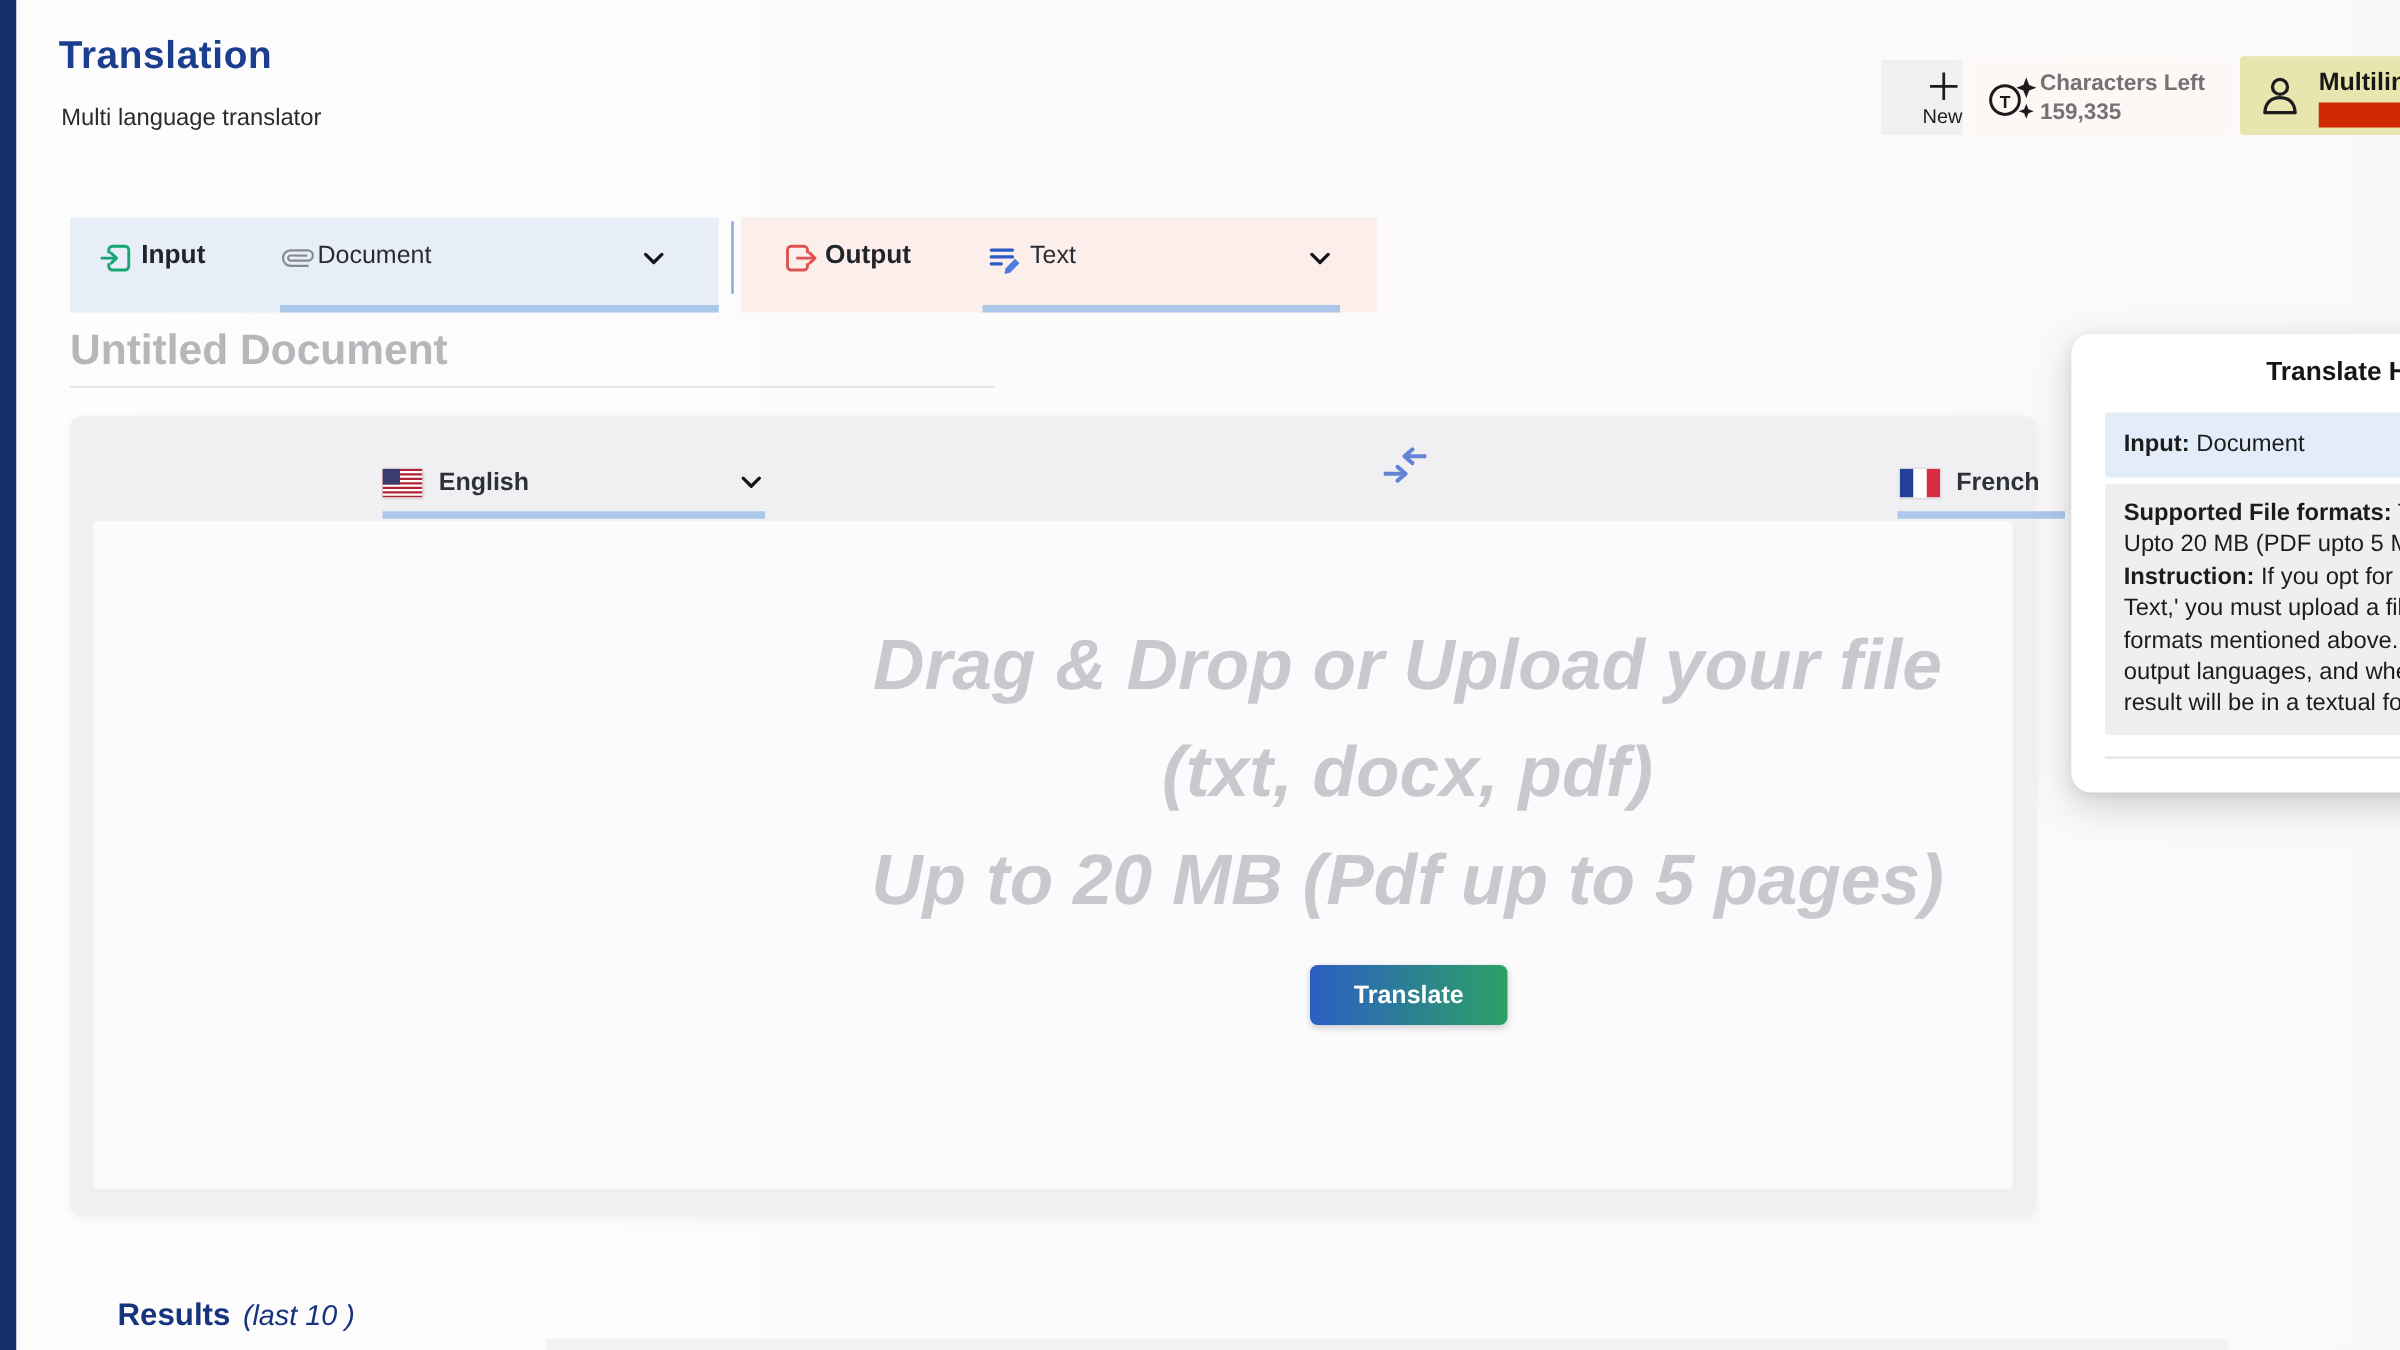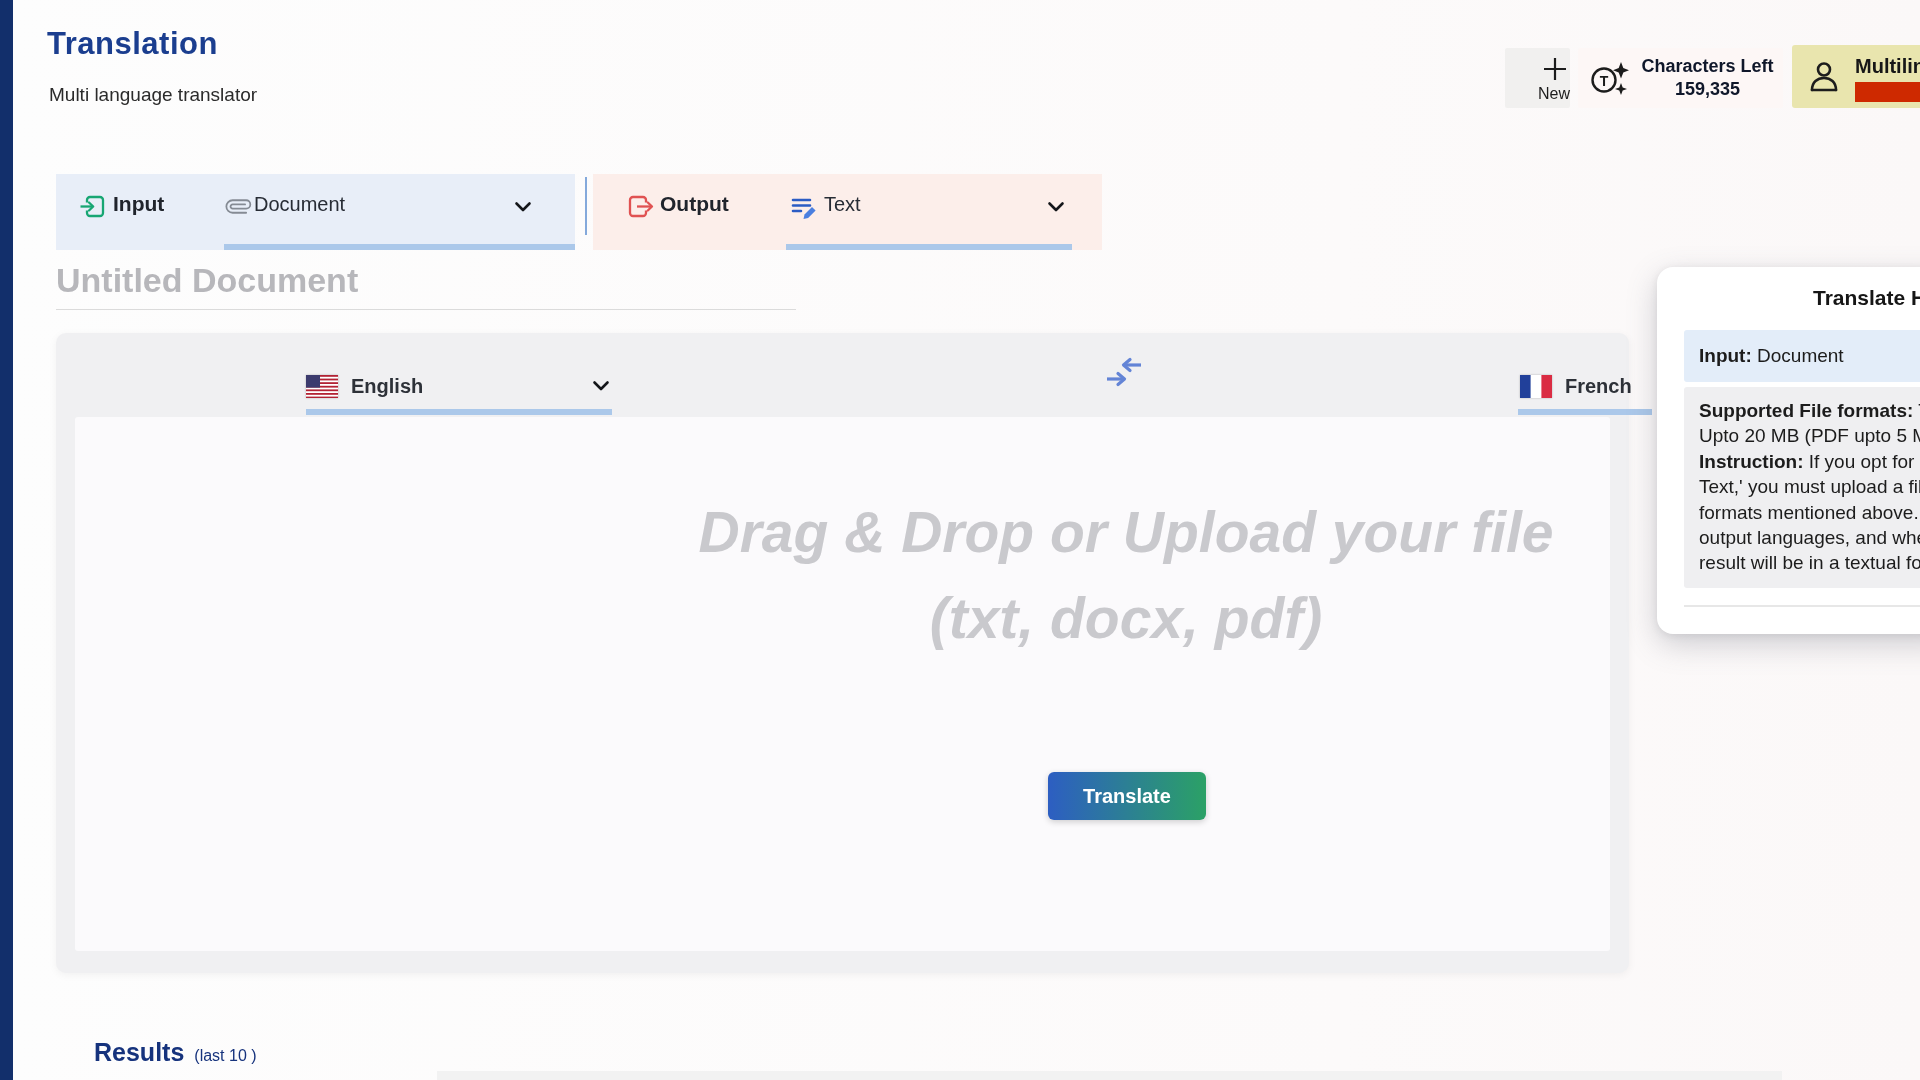--- a/index.html
+++ b/index.html
@@ -20,21 +20,21 @@
   .app-subtitle { left:49px; top:84px; font-size:19px; font-weight:500; color:#2b2b2b; }
 
   
   .new-btn { left:1505px; top:48px; width:65px; height:60px; background:#f1f0ef; border:none; border-radius:2px;
     display:flex; flex-direction:column; align-items:flex-end; justify-content:center; cursor:pointer; }
   .new-btn svg { display:block; }
   .new-btn .lbl { font-size:16px; font-weight:500; color:#1d1d1d; margin-top:1px; }
 
   .chars-chip { left:1578px; top:48px; width:205px; height:60px; background:#fdf7f6; border-radius:2px;
     display:flex; align-items:center; padding-left:10px; }
-  .chars-text { flex:1; text-align:center; font-size:18px; font-weight:600; color:#0f172a; line-height:23px; }
+  .chars-text { flex:1; text-align:left; font-size:18px; font-weight:600; color:#737373; line-height:23px; }
 
   .plan-badge { left:1792px; top:45px; width:142px; height:63px; background:#e9e5ae; border-radius:3px; cursor:pointer; }
   .plan-badge .person { position:absolute; left:14px; top:14px; }
   .plan-badge .plan-label { position:absolute; left:63px; top:10px; font-size:20px; font-weight:bold; color:#171717; white-space:nowrap; }
   .plan-badge .plan-bar { position:absolute; left:63px; top:37px; width:79px; height:20px; background:#ce2900; }
 
   
   .tab { top:174px; height:76px; display:flex; align-items:center; }
   .tab-input { left:56px; width:519px; background:#e8eef8; }
   .tab-output { left:593px; width:509px; background:#fceeea; }
@@ -93,21 +93,21 @@
     display:flex; align-items:center; padding-left:15px; font-size:19px; color:#1c1c1c; white-space:nowrap; }
   .help-info-box { position:absolute; left:27px; top:120px; width:280px; height:201px; background:#efeff1; border-radius:3px;
     padding:11px 0 0 15px; font-size:19px; color:#1c1c1c; line-height:25.4px; }
   .help-info-box .line { white-space:nowrap; }
   .bold { font-weight:bold; }
   .help-divider { position:absolute; left:27px; top:338px; width:280px; height:1.5px; background:#e7e7e7; }
 
   
   .results-row { left:94px; top:1038px; display:flex; align-items:baseline; gap:10px; color:#16337d;text-align:center; }
   .results-title { font-size:25px; font-weight:bold; }
-  .results-sub { font-size:16px; font-weight:500; }
+  .results-sub { font-size:23px; font-weight:500;font-style:italic; }
   .results-table-edge { left:437px; top:1071px; width:1345px; height:9px; background:#f2f2f2; }
 
   svg { display:block; }
 </style>
 </head>
 <body>
 
 <div class="abs left-bar"></div>
 
 <div class="abs app-title">Translation</div>
@@ -244,20 +244,21 @@
       </svg>
     </span>
     <span class="lang-name">French</span>
   </div>
   <span class="lang-underline ul-fr"></span>
 
   <div class="drop-area">
     <div class="drop-text">
       <div>Drag &amp; Drop or Upload your file</div>
       <div>(txt, docx, pdf)</div>
+      <div>Up to 20 MB (Pdf up to 5 pages)</div>
     </div>
     <button class="translate-btn">Translate</button>
   </div>
 </div>
 
 <div class="abs help-panel">
   <div class="help-title">Translate H</div>
   <div class="help-input-row">
     <span class="bold">Input:</span>
       <span style="white-space:pre"> Document</span>

